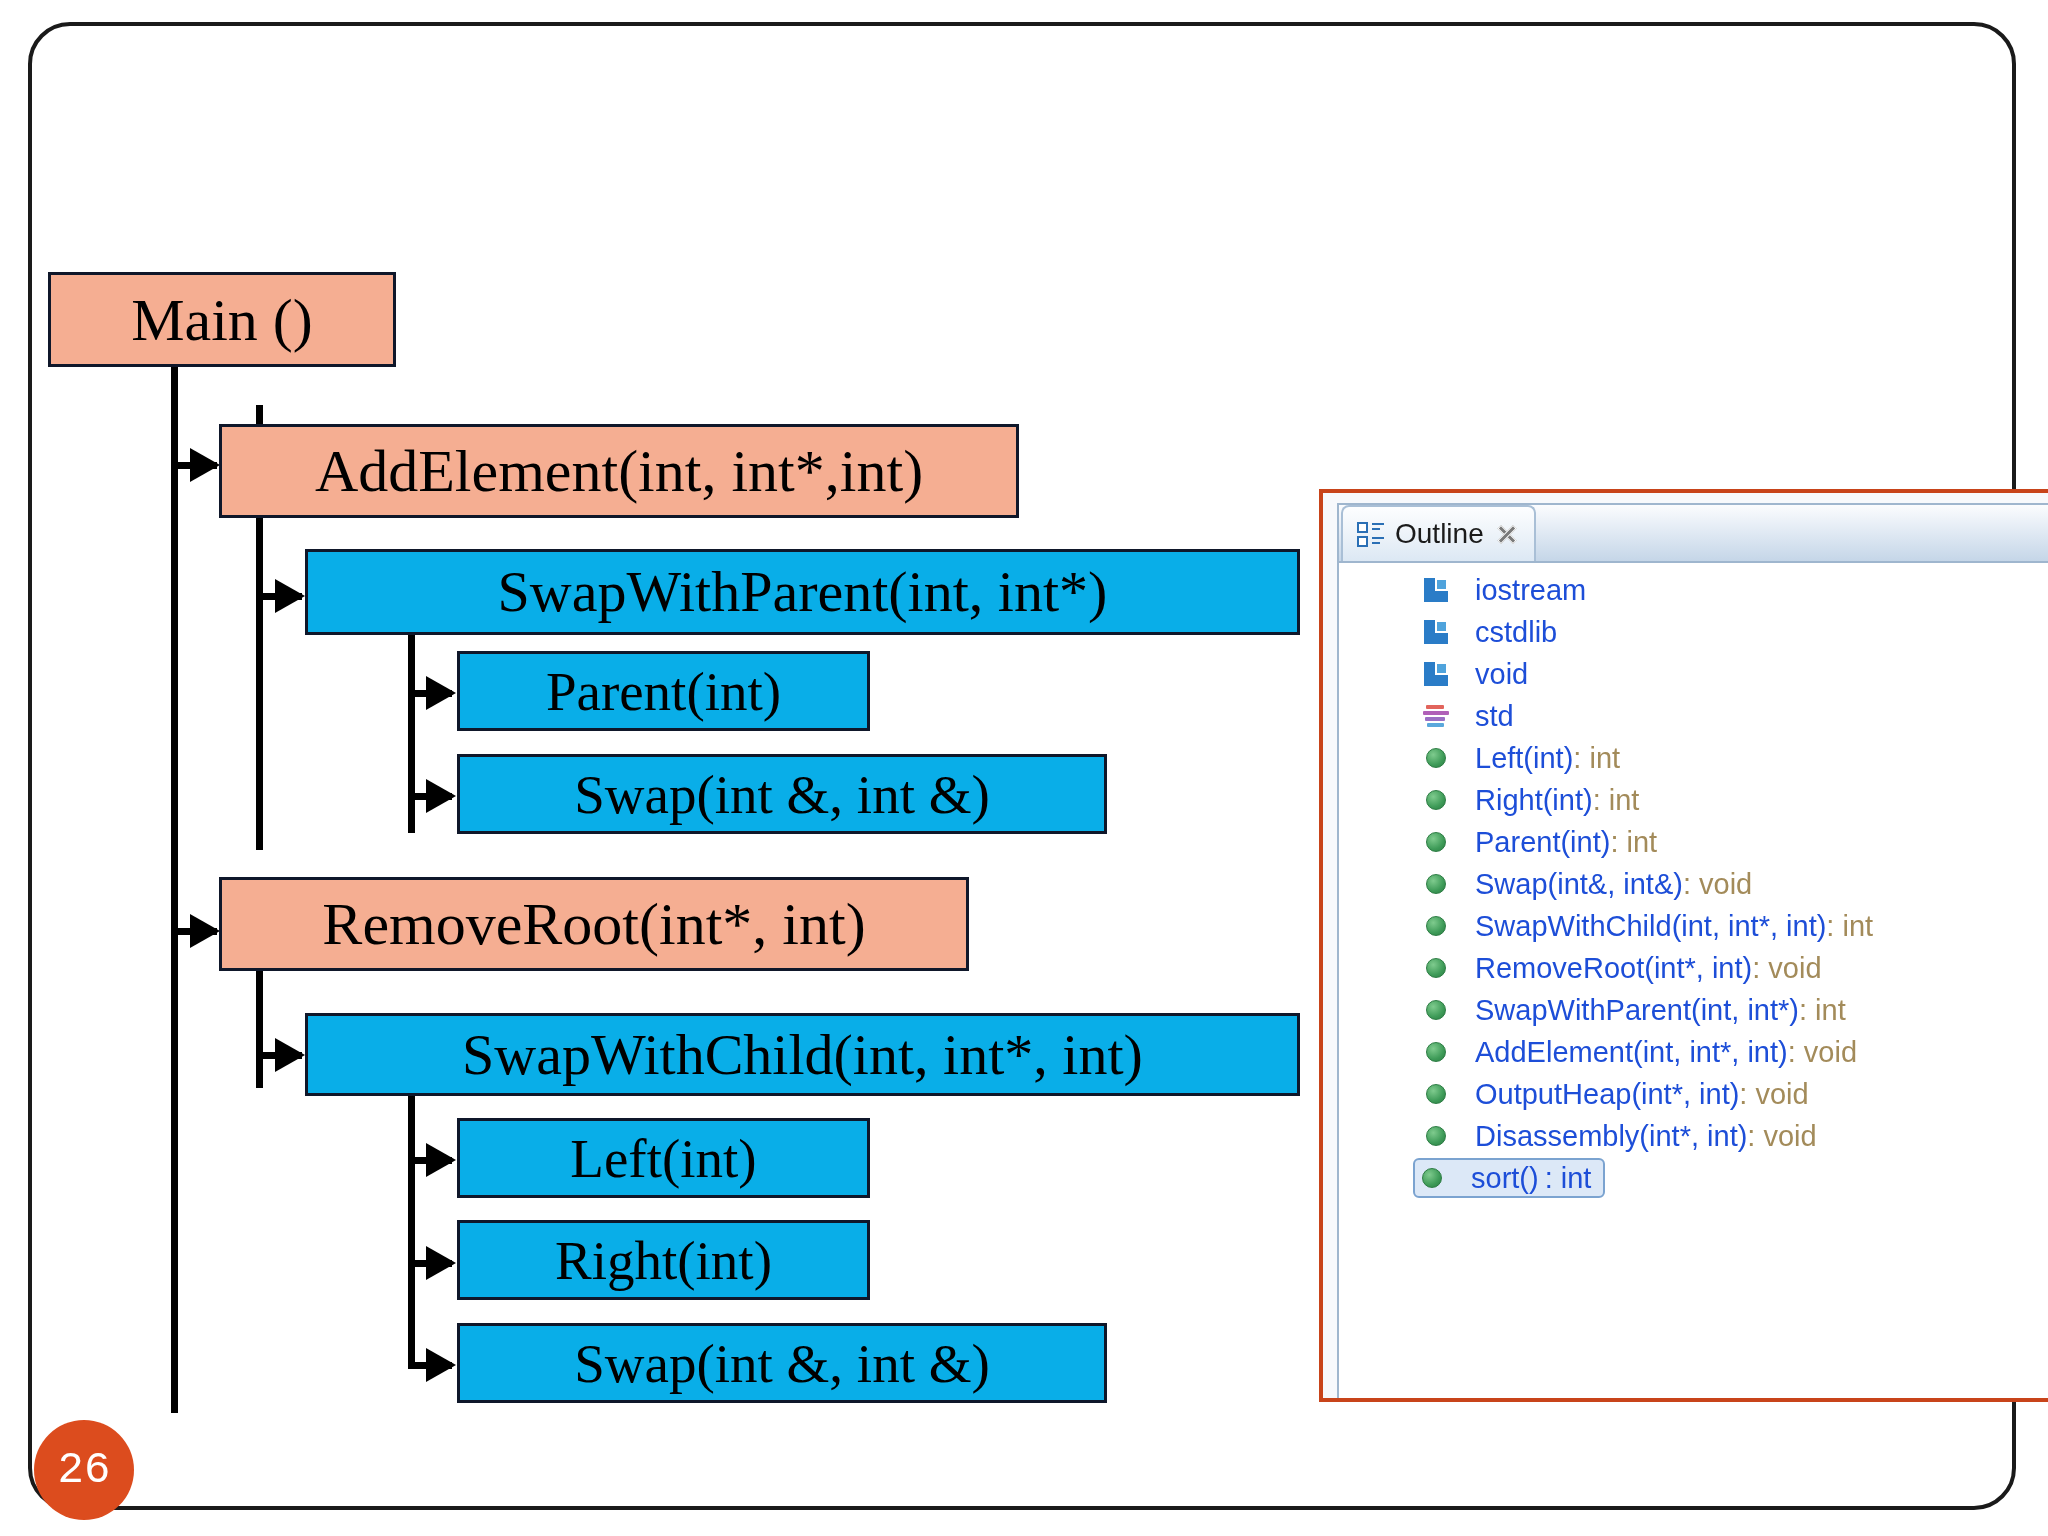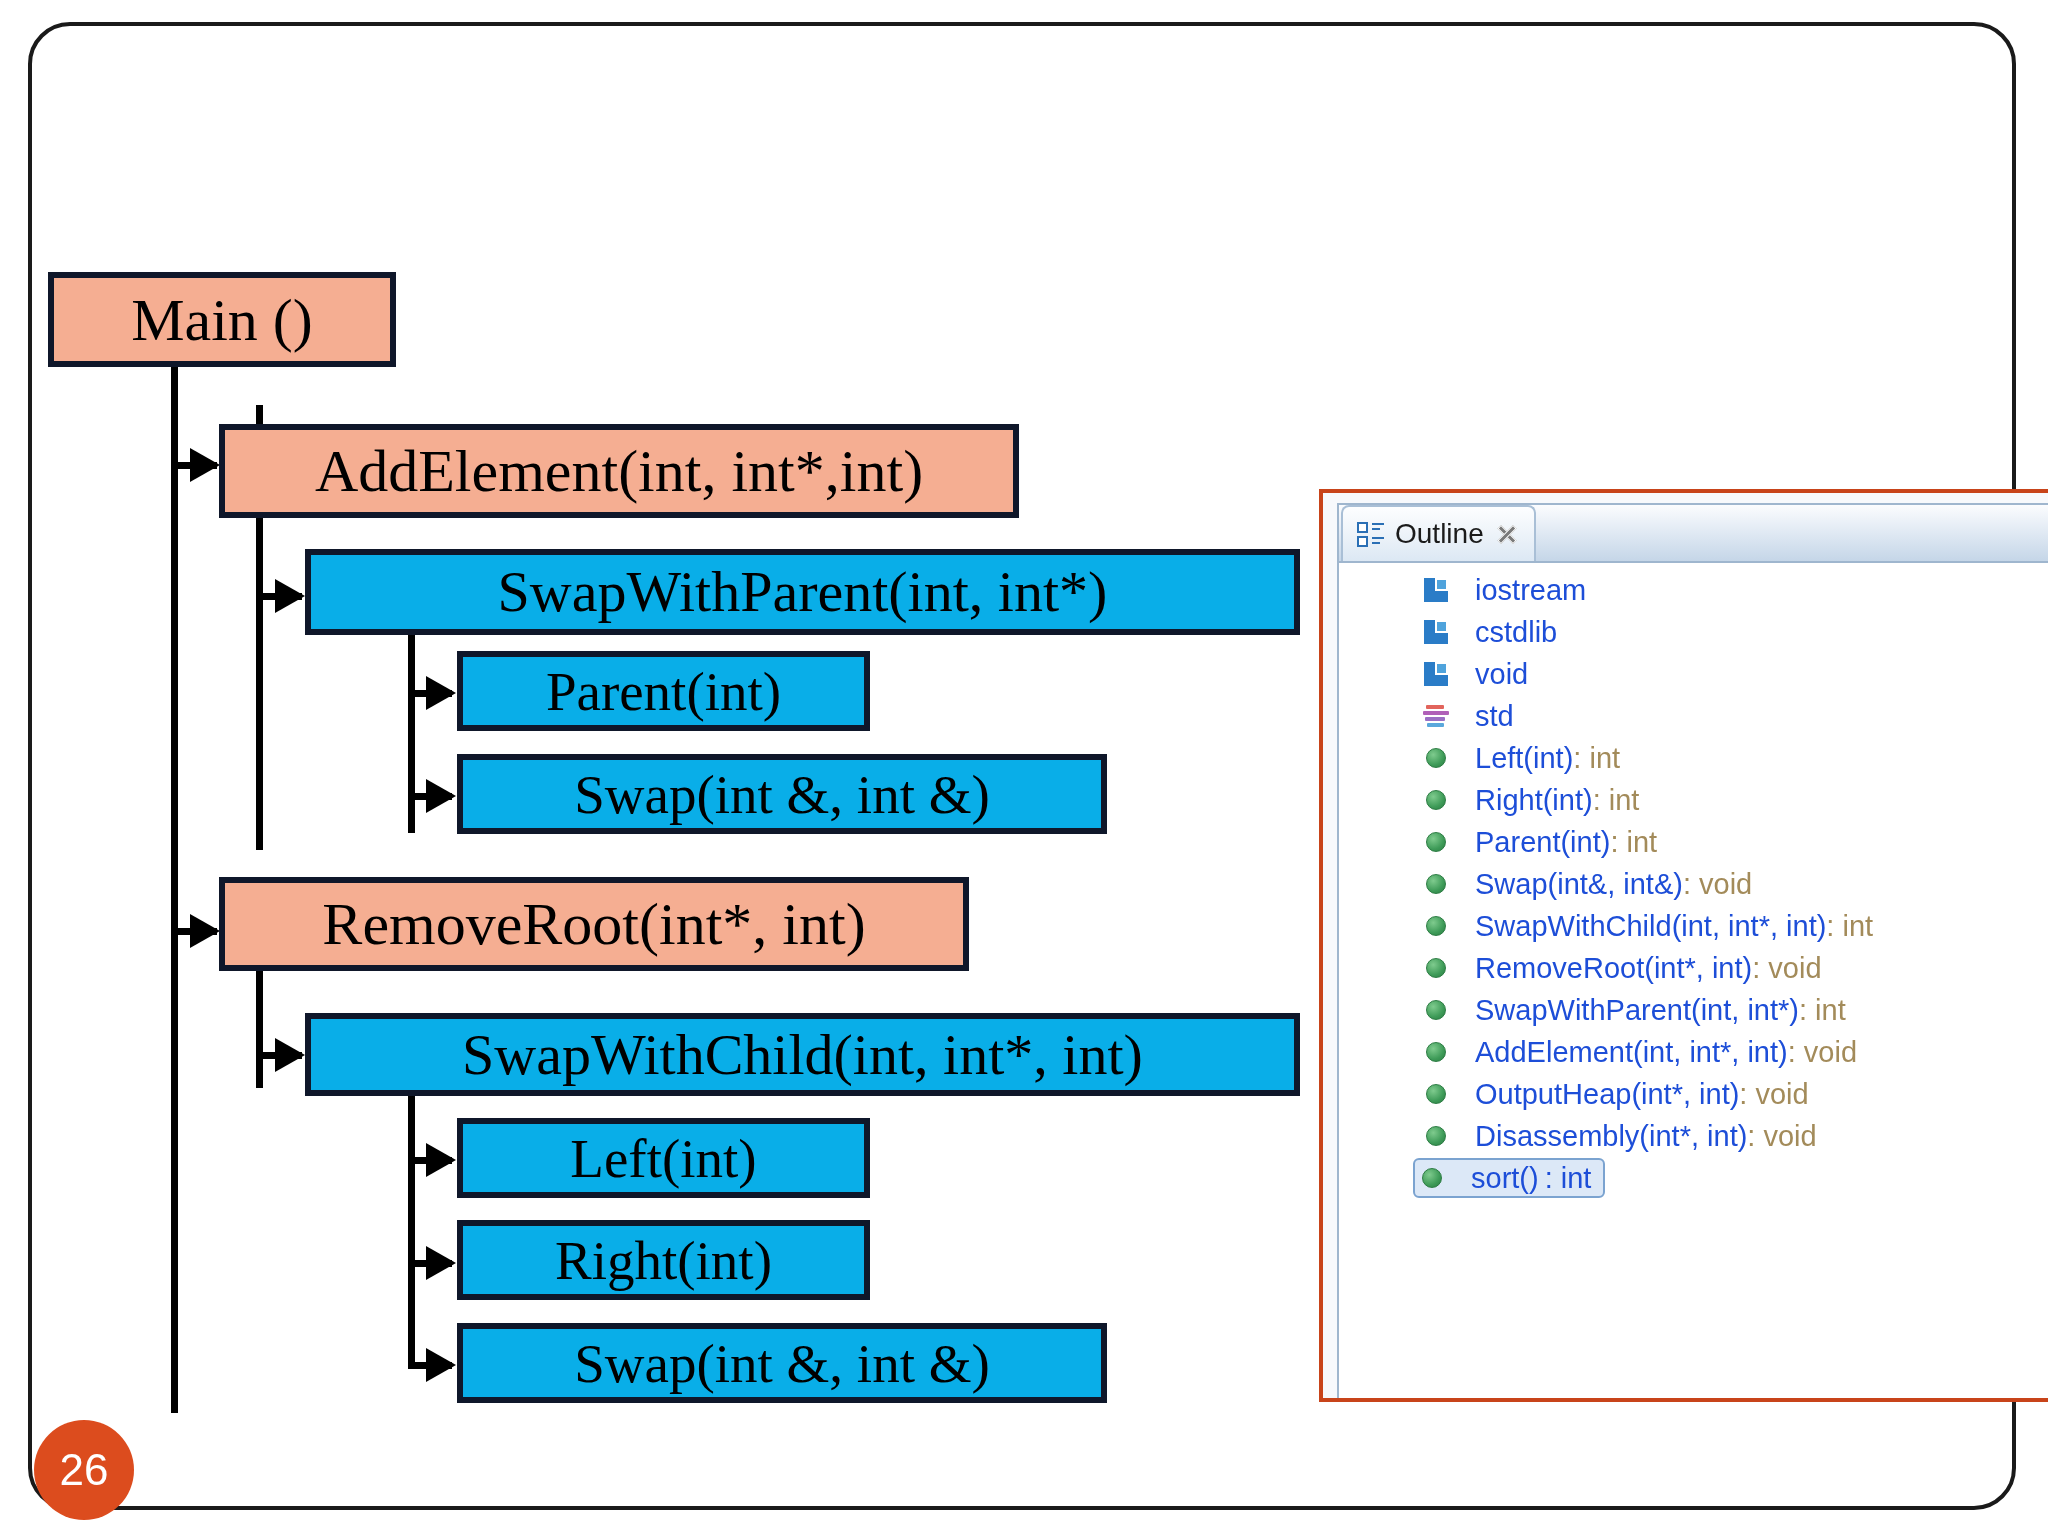--- a/index.html
+++ b/index.html
@@ -41,21 +41,21 @@
     font-weight: 400;
     color: #6e6e6e;
     letter-spacing: -1px;
     white-space: nowrap;
   }
 
   
   .node {
     position: absolute;
     box-sizing: border-box;
-    border: 6px solid #0f172a;
+    border: 3px solid #0f172a;
     display: flex;
     align-items: center;
     justify-content: center;
     font-family: "Liberation Serif", serif;
     color: #000000;
     line-height: 1;
     white-space: nowrap;
   }
   .node.salmon { background: #F5AE92; }
   .node.blue   { background: #09AEE8; }
@@ -80,21 +80,21 @@
   }
 
   
   #slide-number {
     position: absolute;
     left: 34px; top: 1420px;
     width: 100px; height: 100px;
     border-radius: 50%;
     background: #DC4C1E;
     color: #ffffff;
-    font-family: Liberation Sans, sans-serif;
+    font-family: Liberation Mono, monospace;
     font-size: 44px;
     display: flex;
     align-items: center;
     justify-content: center;
   }
   #footer-author {
     position: absolute;
     left: 222px; top: 1420px;
     font-family: "Liberation Serif", serif;
     font-size: 34px;

